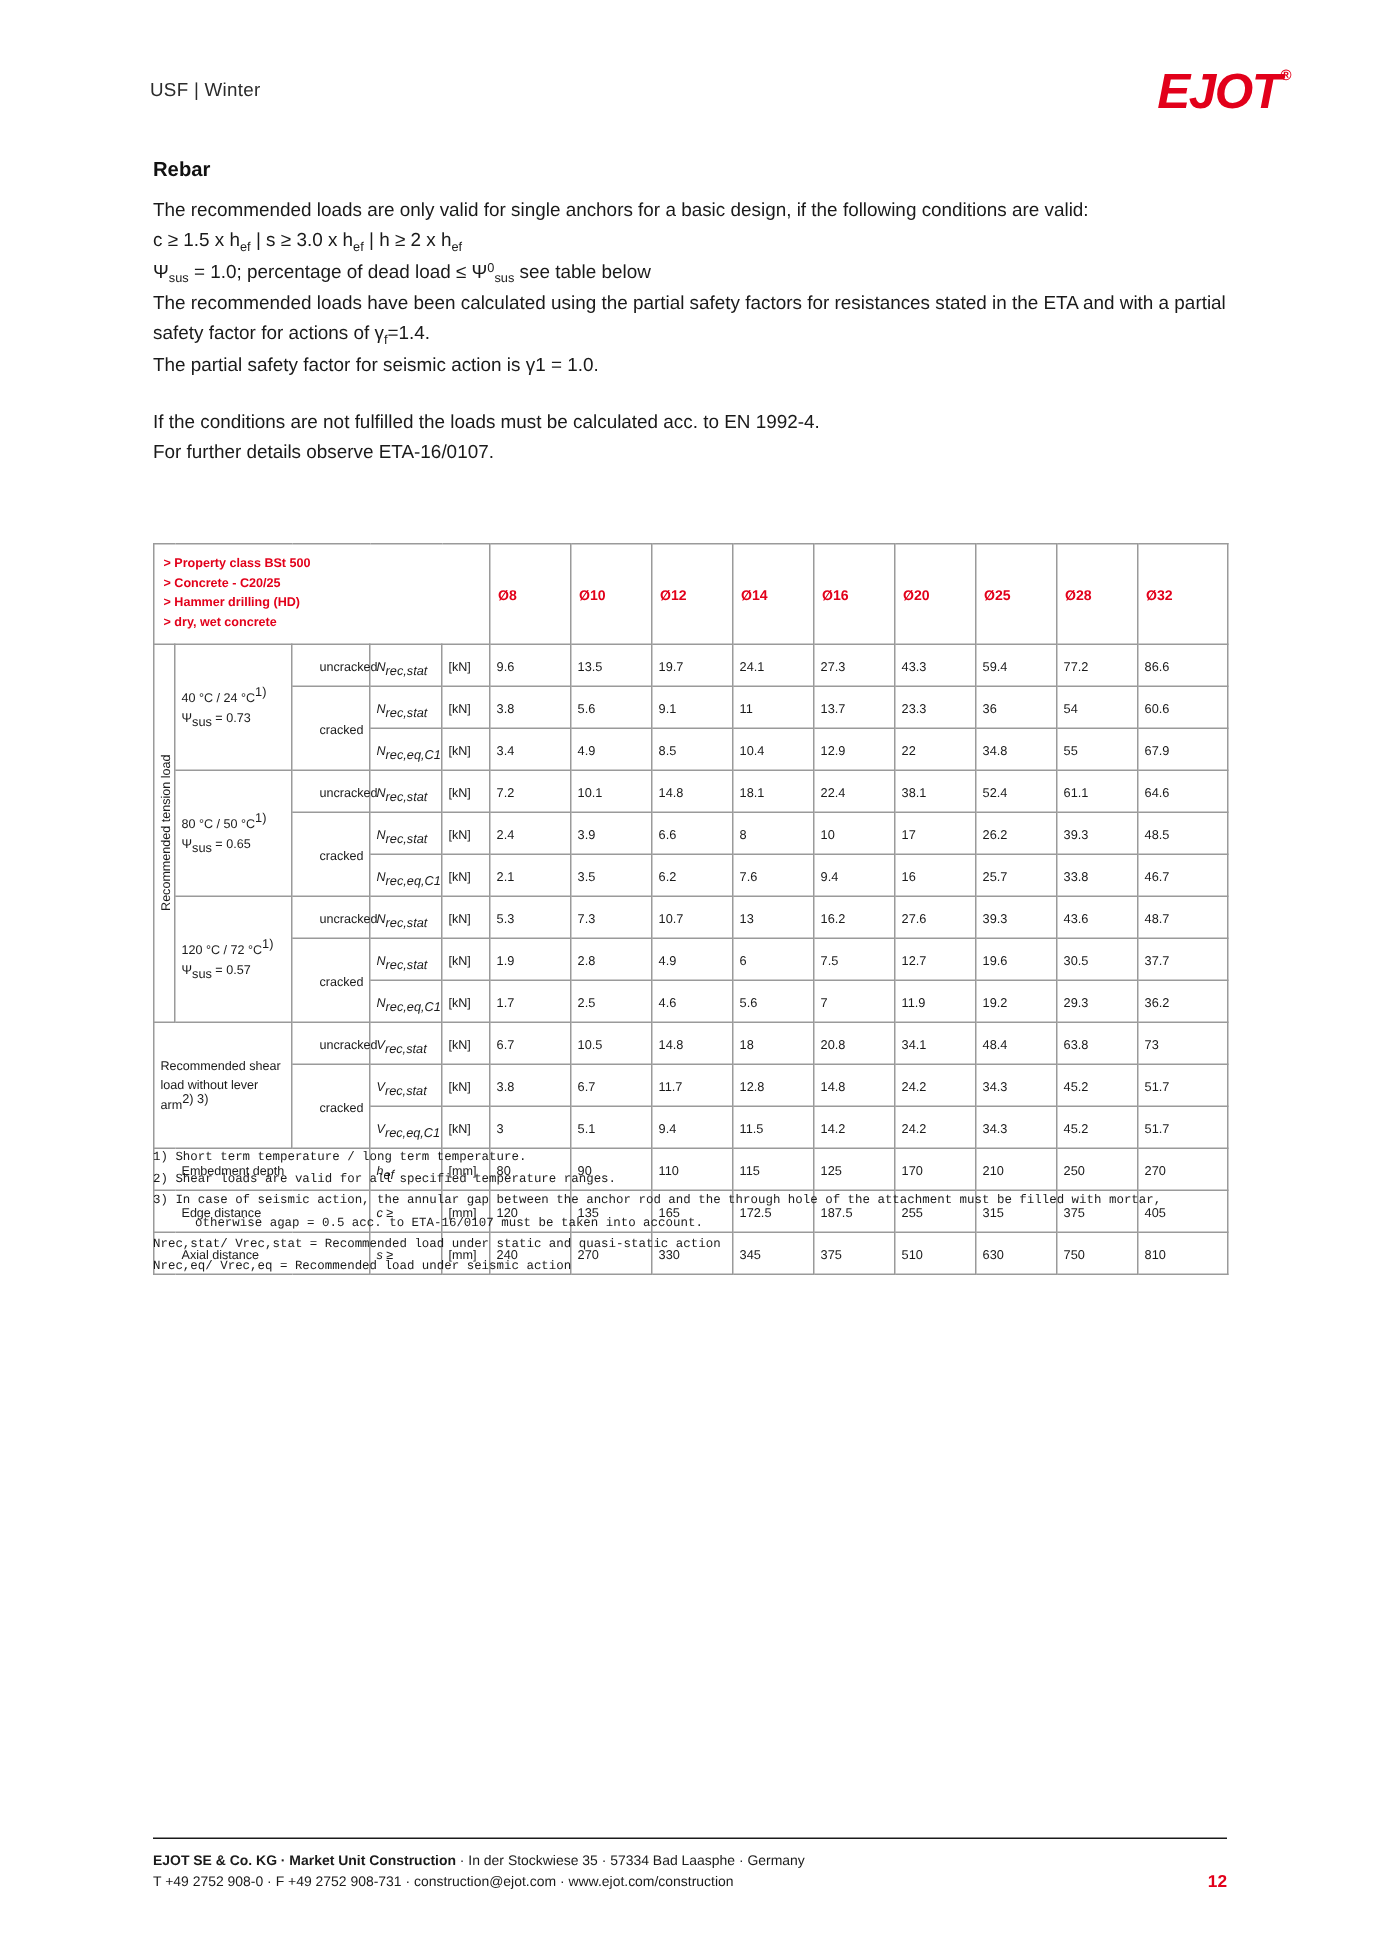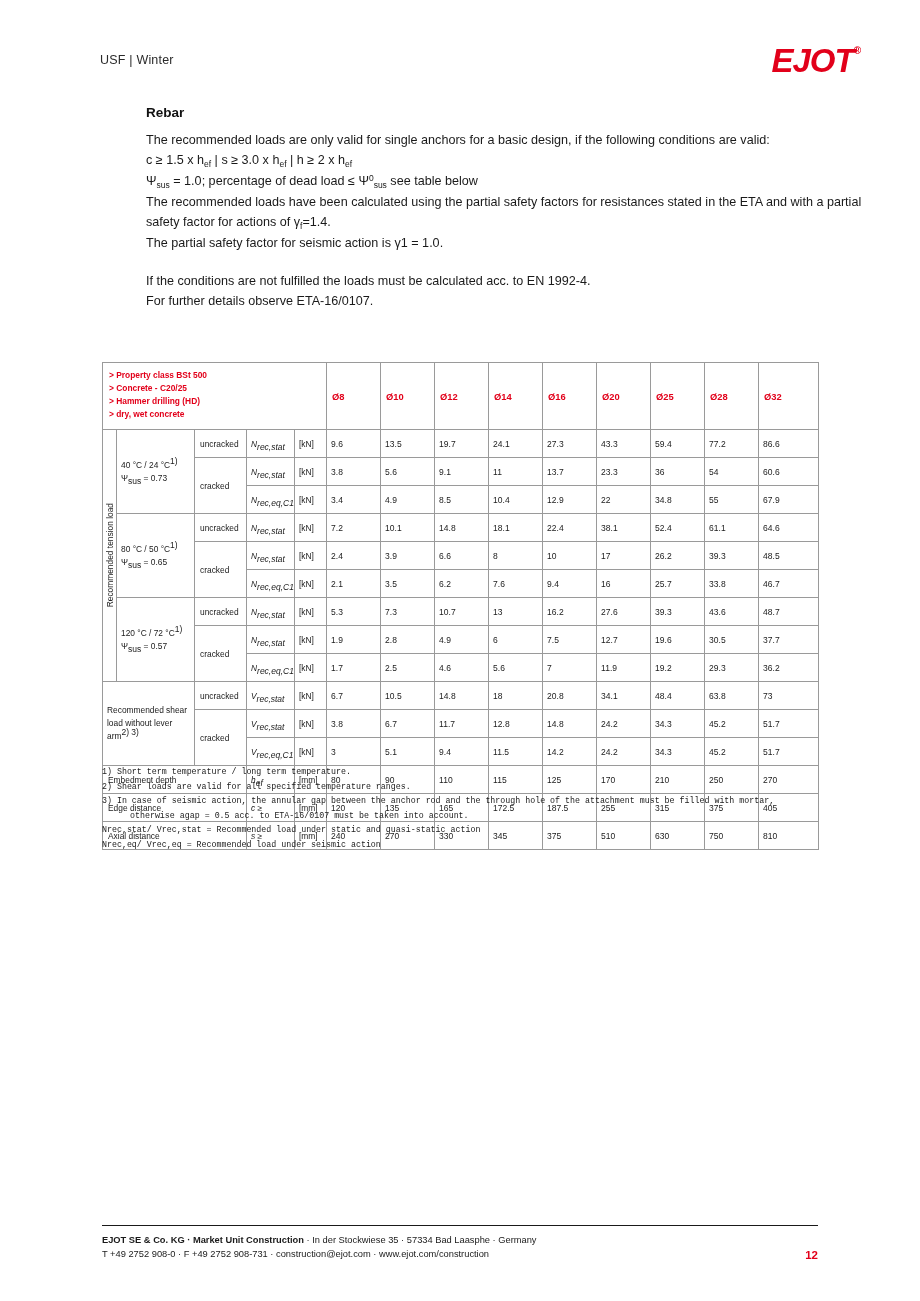--- a/index.html
+++ b/index.html
@@ -56,21 +56,20 @@
     position: relative;
     top: 2px;
   }
 
   
   .content {
     position: absolute;
     top: 105px;
     left: 102px;
     width: 716px;
-    margin-left: 44px;
   }
   h1.section-title {
     font-size: 13.5px;
     font-weight: bold;
     margin: 0 0 10px 0;
     color: #111;
   }
   p.body-text {
     font-size: 12.6px;
     line-height: 20px;
@@ -132,21 +131,21 @@
     margin: 0 auto;
     text-align: center;
     line-height: 14px;
   }
   .temp-cell {
     padding: 3px 4px !important;
     font-size: 8.4px;
     line-height: 13px;
   }
   .label-cell {
-    padding: 3px 5px !important;
+    padding: 3px 18px !important;
     font-size: 8.4px;
     line-height: 12px;
   }
   .sym-cell {
     padding: 3px 4px !important;
     font-size: 8.4px;
     font-style: italic;
   }
   .unit-cell {
     padding: 3px 4px !important;

